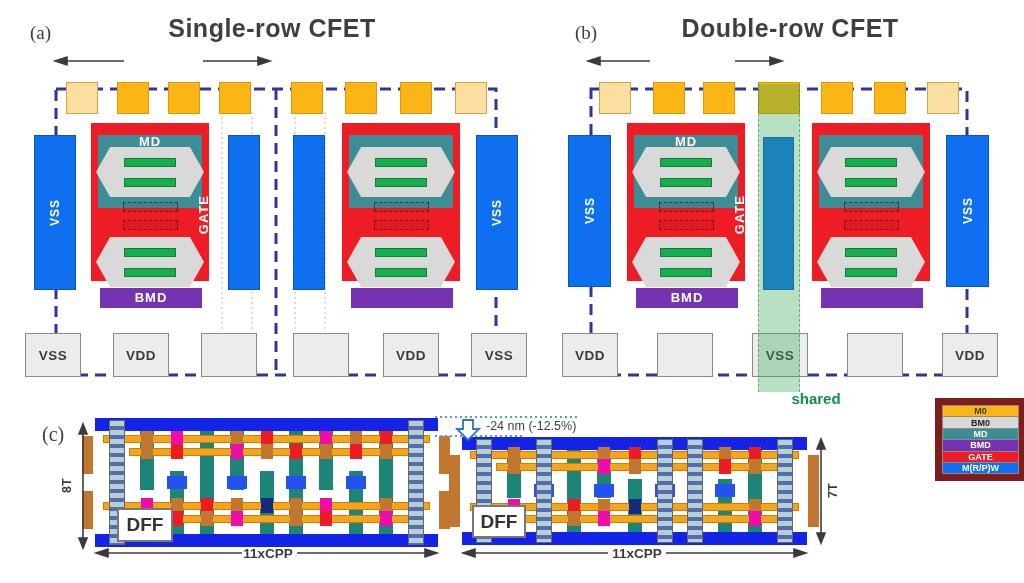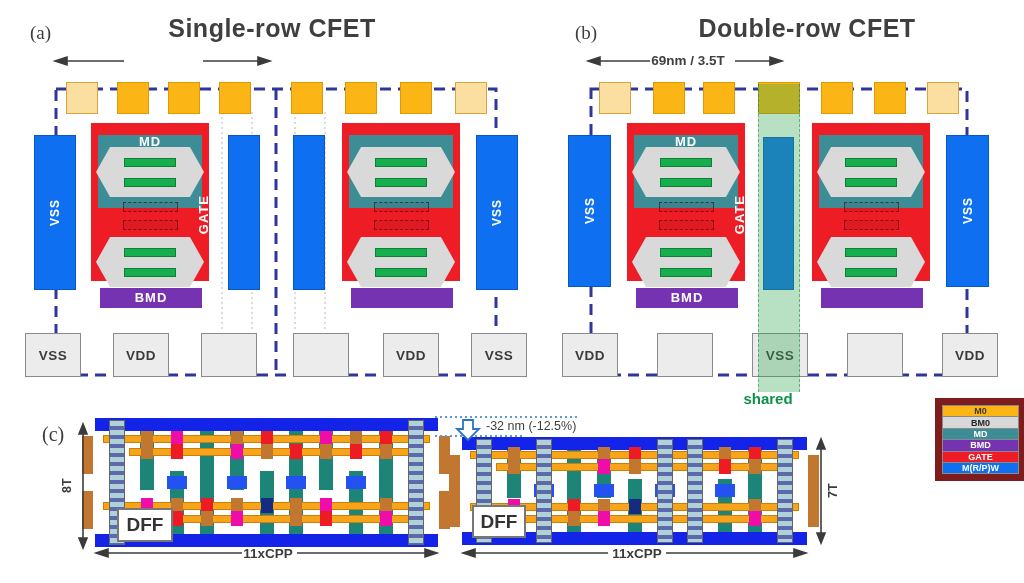--- a/index.html
+++ b/index.html
@@ -42,32 +42,31 @@
         <line x1="252" y1="112" x2="252" y2="332"></line>
       <line x1="295" y1="112" x2="295" y2="332"></line>
         <line x1="325" y1="112" x2="325" y2="332"></line>
     </g>
   </svg>
 
   <div class="abs panel-label" style="left:30px;top:22px">(a)</div>
   <div class="abs title" style="left:62px;top:14px;width:420px">Single-row CFET</div>
 
   <div class="abs panel-label" style="left:575px;top:22px">(b)</div>
-  <div class="abs title" style="left:612px;top:14px;width:390px">Double-row CFET</div>
-  <div class="abs dim-label" style="left:608px;top:53px;width:160px">69nm / 3.5T</div>
-
-  <div class="abs shared-lbl" style="left:728px;top:390px;width:80px;z-index:7">shared</div>
+  <div class="abs title" style="left:595px;top:14px;width:390px">Double-row CFET</div>
+
+  <div class="abs shared-lbl" style="left:776px;top:390px;width:80px;z-index:7">shared</div>
 
   <div class="abs panel-label" style="left:42px;top:423px;font-size:20px">(c)</div>
 
   <div class="abs ctext vtext" style="left:60px;top:468px;height:36px;text-align:center">8T</div>
   <div class="abs ctext vtext" style="left:826px;top:473px;height:36px;text-align:center">7T</div>
   <div class="abs ctext" style="left:218px;top:546px;width:100px;text-align:center;font-weight:600;font-size:13.5px">11xCPP</div>
   <div class="abs ctext" style="left:587px;top:546px;width:100px;text-align:center;font-weight:600;font-size:13.5px">11xCPP</div>
-  <div class="abs annot" style="left:486px;top:419px">-32 nm (-12.5%)</div>
+  <div class="abs annot" style="left:486px;top:419px">-24 nm (-12.5%)</div>
 
   <div class="abs dff" style="left:117px;top:508px;width:56px;height:34px;z-index:5">DFF</div>
   <div class="abs dff" style="left:472px;top:505px;width:54px;height:33px;z-index:5">DFF</div>
 
   <div id="gen">
       <div class="abs m0-light-fill" style="left: 66px; top: 82px; width: 32px; height: 32px; background: rgb(251, 223, 160); z-index: 2; border: 1px solid rgb(217, 164, 60); box-sizing: border-box;"></div>
       <div class="abs " style="left: 117px; top: 82px; width: 32px; height: 32px; background: rgb(251, 181, 21); z-index: 2; border: 1px solid rgb(222, 154, 6); box-sizing: border-box;"></div>
       <div class="abs " style="left: 168px; top: 82px; width: 32px; height: 32px; background: rgb(251, 181, 21); z-index: 2; border: 1px solid rgb(222, 154, 6); box-sizing: border-box;"></div>
       <div class="abs " style="left: 219px; top: 82px; width: 32px; height: 32px; background: rgb(251, 181, 21); z-index: 2; border: 1px solid rgb(222, 154, 6); box-sizing: border-box;"></div>
       <div class="abs " style="left: 291px; top: 82px; width: 32px; height: 32px; background: rgb(251, 181, 21); z-index: 2; border: 1px solid rgb(222, 154, 6); box-sizing: border-box;"></div>

